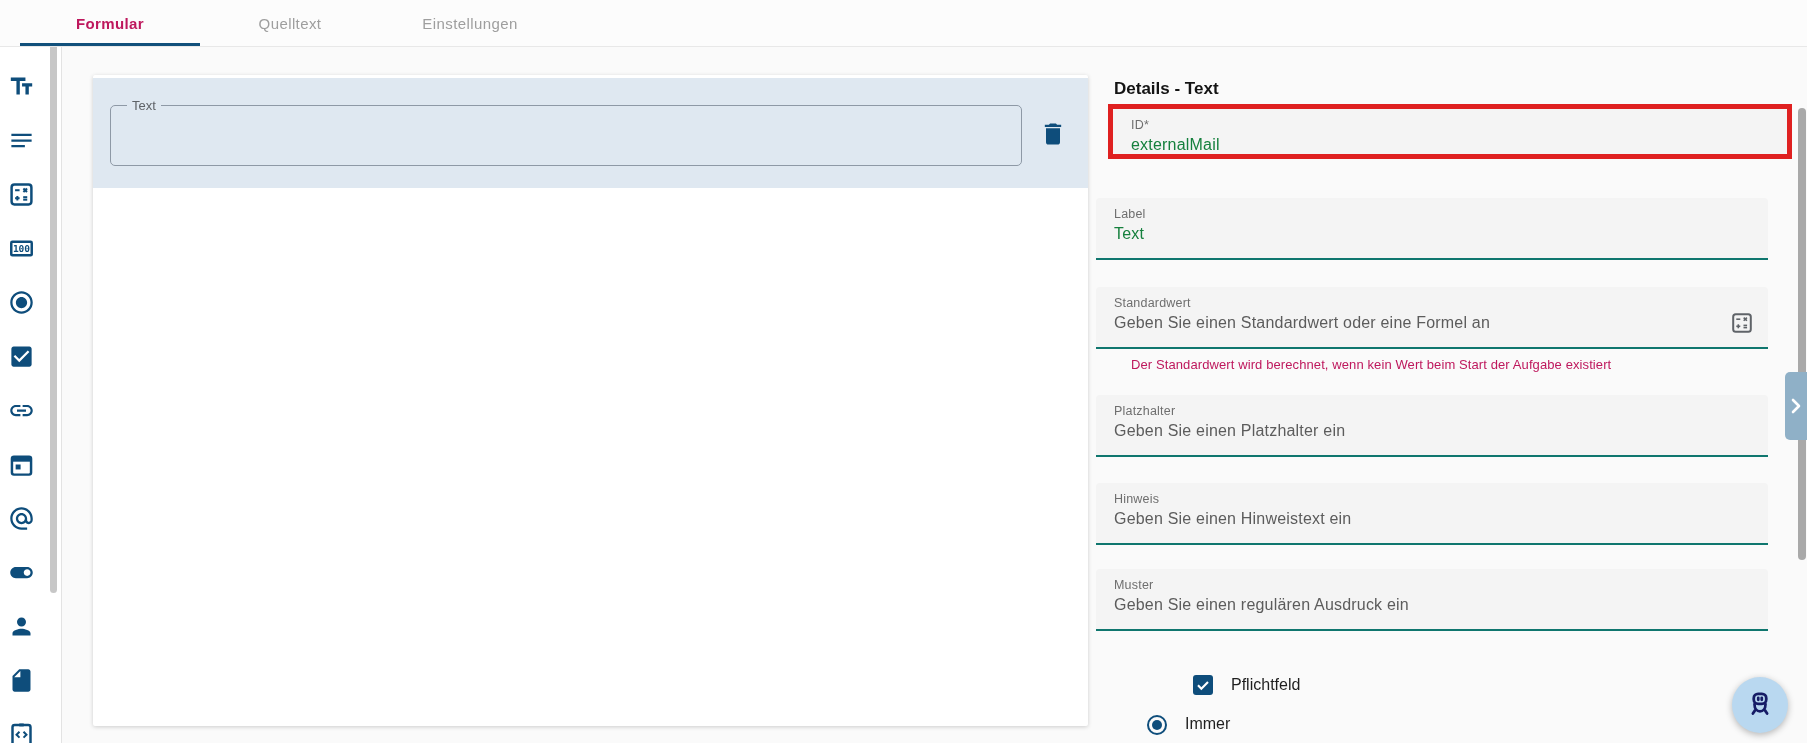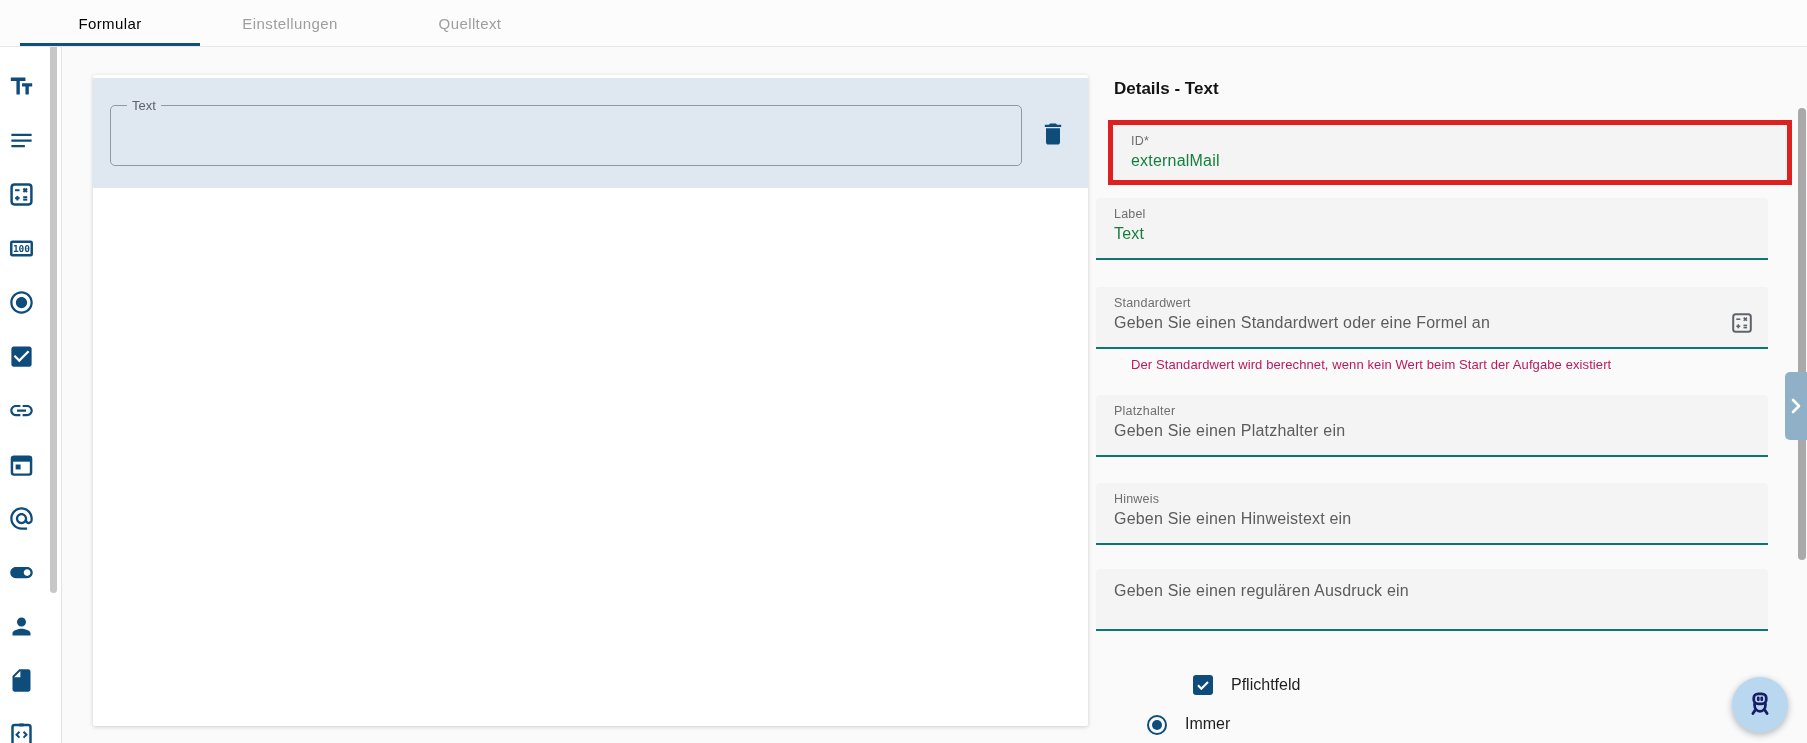--- a/index.html
+++ b/index.html
@@ -14,21 +14,21 @@
   
   .tabbar {
     position:absolute; left:0; top:0; right:0; height:47px;
     background:#fcfcfc; border-bottom:1px solid #e8e8e8;
     display:flex; padding-left:20px; z-index:5;
   }
   .tab {
     width:180px; display:flex; align-items:center; justify-content:center;
     font-size:15px; letter-spacing:.4px; color:#9e9e9e; position:relative; cursor:pointer;
   }
-  .tab.active { color:#000000; font-weight:400; }
+  .tab.active { color:#be185d; font-weight:700; }
   .tab.active::after {
     content:""; position:absolute; left:0; right:0; bottom:0; height:3px; background:#12507b;
   }
   
   .sidebar {
     position:absolute; left:0; top:47px; bottom:0; width:62px;
     background:#ffffff; border-right:1px solid #e3e3e3;
     display:flex; flex-direction:column; align-items:flex-start;
     padding-top:26px; padding-left:8px; gap:27px; overflow:hidden;
   }
@@ -73,21 +73,21 @@
     padding:9px 18px 0 18px; cursor:text;
   }
   .field.noline { border-bottom:none; border-radius:3px; }
   .flabel { display:block; font-size:12.5px; color:#6e6e6e; letter-spacing:.2px; }
   .fvalue {
     display:block; width:calc(100% - 34px); margin-top:4px; border:none; background:transparent;
     outline:none; font-family:inherit; font-size:16px; color:#15803d; letter-spacing:.2px;
   }
   .fvalue::placeholder { color:#5c5c5c; opacity:1; }
   .red-annotation {
-    position:absolute; left:1108px; top:120px; width:684px; height:65px;
+    position:absolute; left:1108px; top:104px; width:684px; height:55px;
     border:5px solid #df2020; z-index:4;
   }
   .red-annotation .field { position:static; width:100%; height:100%; left:auto; }
   .suffix-icon {
     position:absolute; right:14px; top:24px; width:24px; height:24px; color:#5f6368; cursor:pointer;
   }
   .suffix-icon svg { width:100%; height:100%; }
   .helper-text {
     position:absolute; left:1131px; top:357px; font-size:13px; color:#be185d; letter-spacing:.1px;
   }
@@ -125,24 +125,24 @@
   .fab svg { width:30px; height:30px; }
 </style>
 </head>
 <body>
 
 <div class="tabbar">
   <div class="tab active">
     <span>Formular</span>
   </div>
   <div class="tab">
+    <span>Quelltext</span>
+  </div>
+  <div class="tab">
     <span>Einstellungen</span>
-  </div>
-  <div class="tab">
-    <span>Quelltext</span>
   </div>
 </div>
 
 <div class="sidebar">
   <div class="pal-item">
     <svg viewBox="0 0 24 24" fill="currentColor">
         <path d="M2.5 4v3h5v12h3V7h5V4h-13zm19 5h-9v3h3v7h3v-7h3V9z"></path>
       </svg>
   </div>
   <div class="pal-item">
@@ -273,20 +273,21 @@
   <span class="flabel">Platzhalter</span>
   <input class="fvalue" placeholder="Geben Sie einen Platzhalter ein" style="">
 </div>
 
 <div class="field" style="top:483px;">
   <span class="flabel">Hinweis</span>
   <input class="fvalue" placeholder="Geben Sie einen Hinweistext ein" style="">
 </div>
 
 <div class="field" style="top:569px;">
+  <span class="flabel">Muster</span>
   <input class="fvalue" placeholder="Geben Sie einen regulären Ausdruck ein" style="">
 </div>
 
 <div class="check-row">
   <span class="checkbox">
     <svg viewBox="0 0 24 24" fill="none" stroke="#ffffff" stroke-width="3.2">
         <path d="M4.5 12.5l5 5 10-10"></path>
       </svg>
   </span>
   <span class="rlabel">Pflichtfeld</span>

